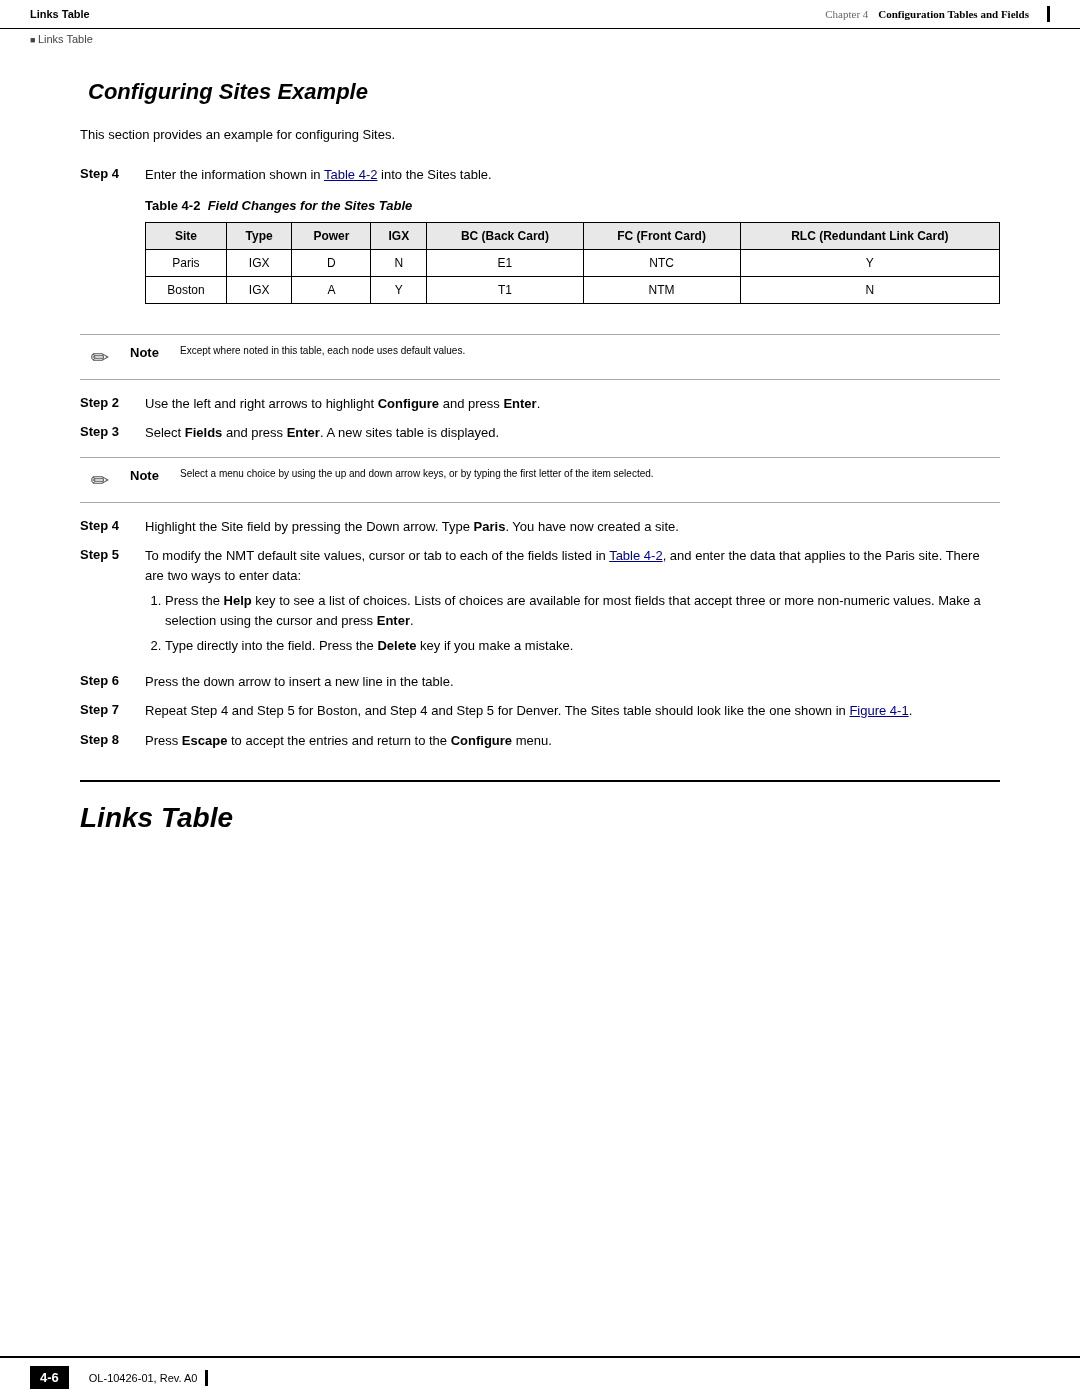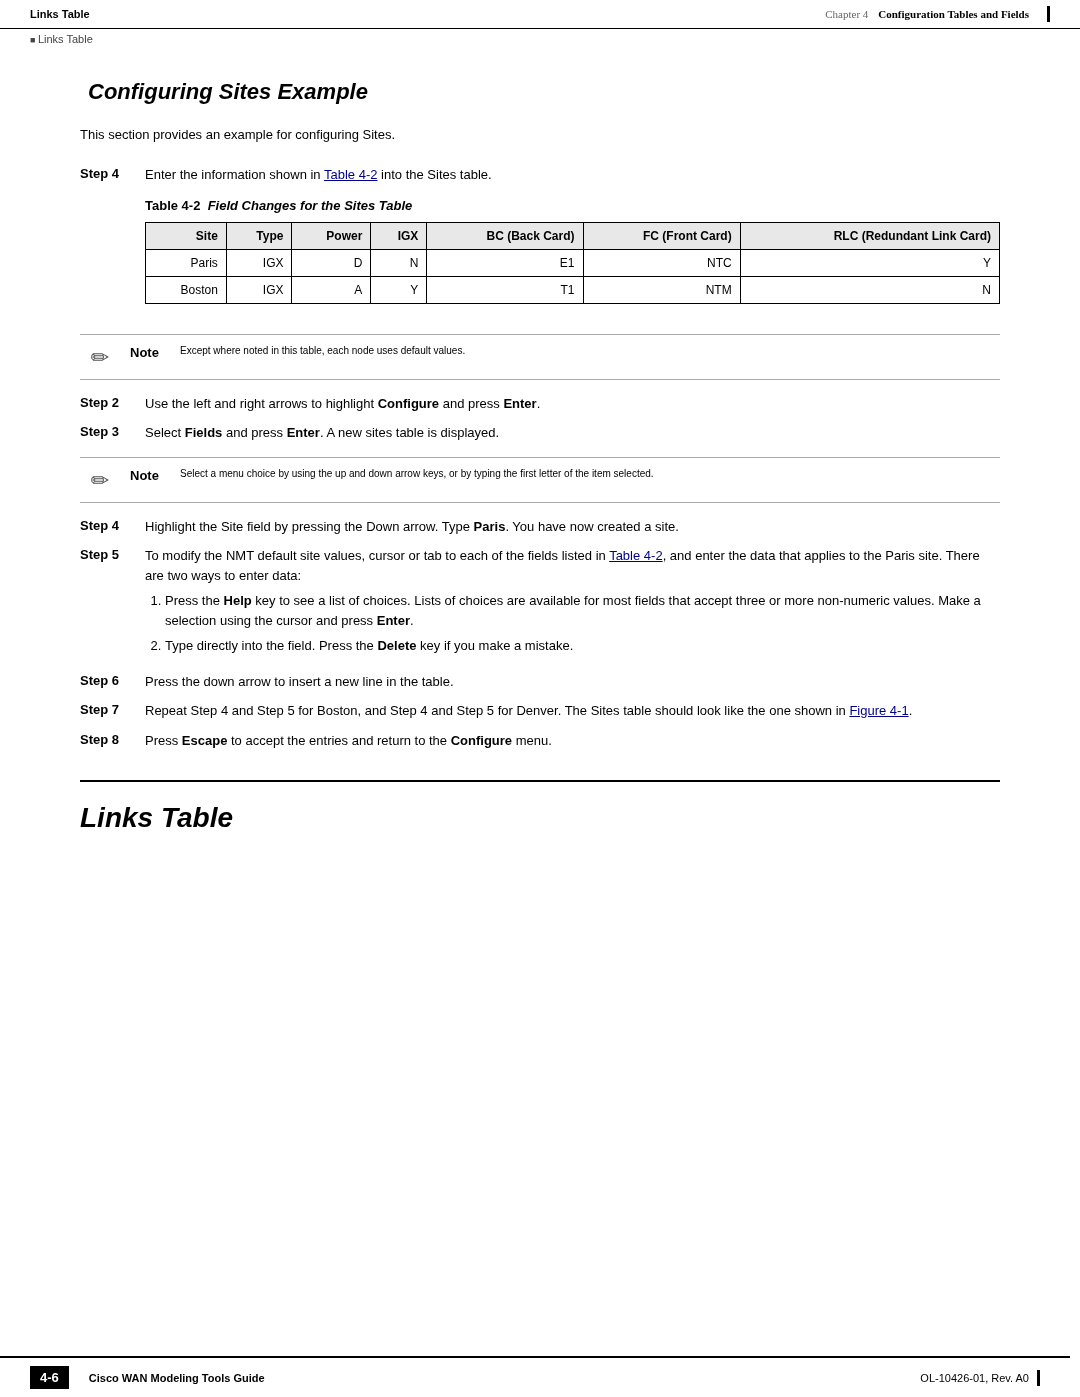--- a/index.html
+++ b/index.html
@@ -100,21 +100,21 @@
     
     .data-table {
       width: 100%;
       border-collapse: collapse;
       font-size: 12px;
       margin-bottom: 16px;
     }
     .data-table th, .data-table td {
       border: 1px solid #000;
       padding: 4px 8px;
-      text-align: right;
+      text-align: center;
       vertical-align: top;
     }
     .data-table thead tr {
       background: #e8e8e8;
     }
     .data-table thead th {
       font-weight: bold;
       font-size: 12px;
     }
     .data-table tbody td {
@@ -175,21 +175,21 @@
       font-style: italic;
       margin-bottom: 18px;
       margin-top: 10px;
     }
 
     
     .page-footer {
       position: absolute;
       bottom: 0;
       left: 0;
-      right: 10px;
+      right: 0;
       border-top: 2px solid #000;
       display: flex;
       align-items: center;
       padding: 8px 30px;
       font-size: 11px;
     }
     .footer-page-num {
       background: #000;
       color: #fff;
       padding: 4px 10px;
@@ -342,16 +342,15 @@
 
   <div class="section-divider"></div>
 
   <h1 class="chapter-heading">Links Table</h1>
 
 
 </div>
 
 <div class="page-footer">
   <span class="footer-page-num">4-6</span>
-  <span class="footer-book-title">Cisco WAN Modeling Tools Guide</span>
   <span class="footer-doc-num">OL-10426-01, Rev. A0</span>
   <span class="footer-bar"></span>
 </div>
 
 </body></html>

